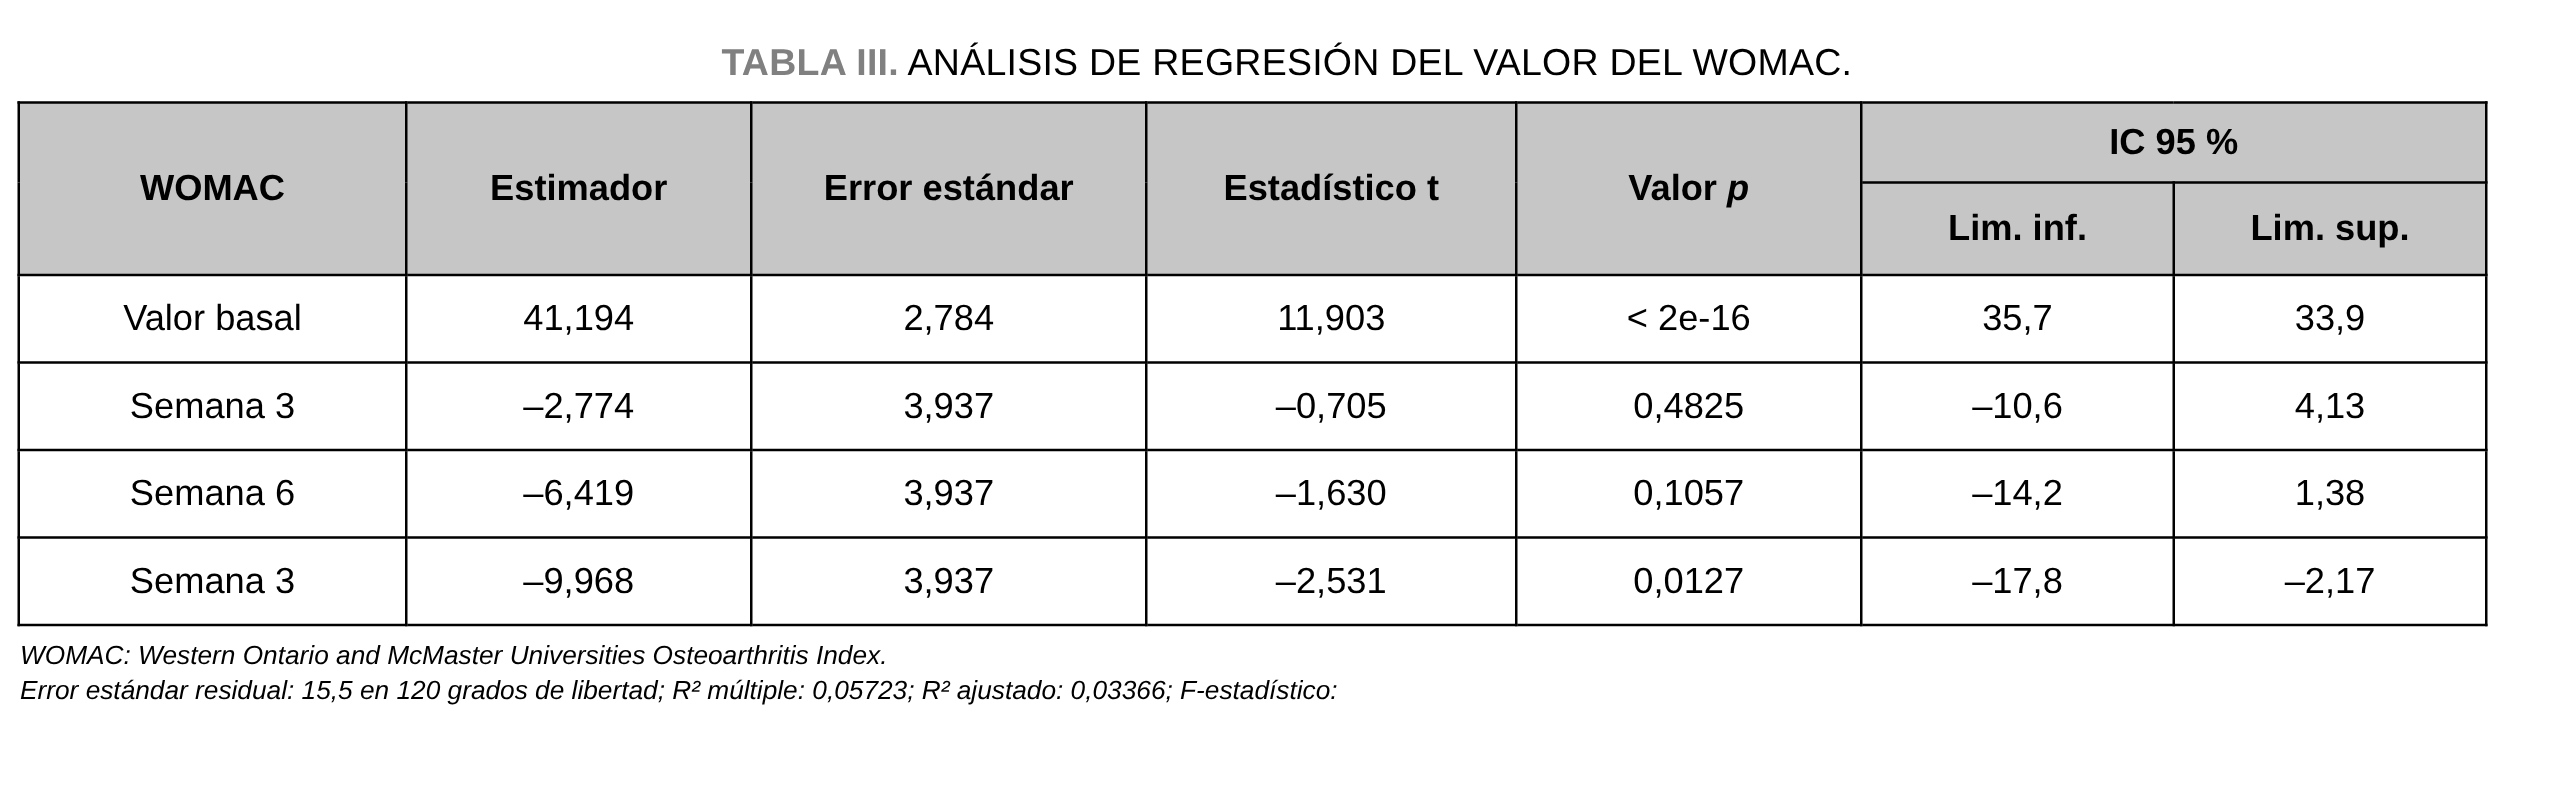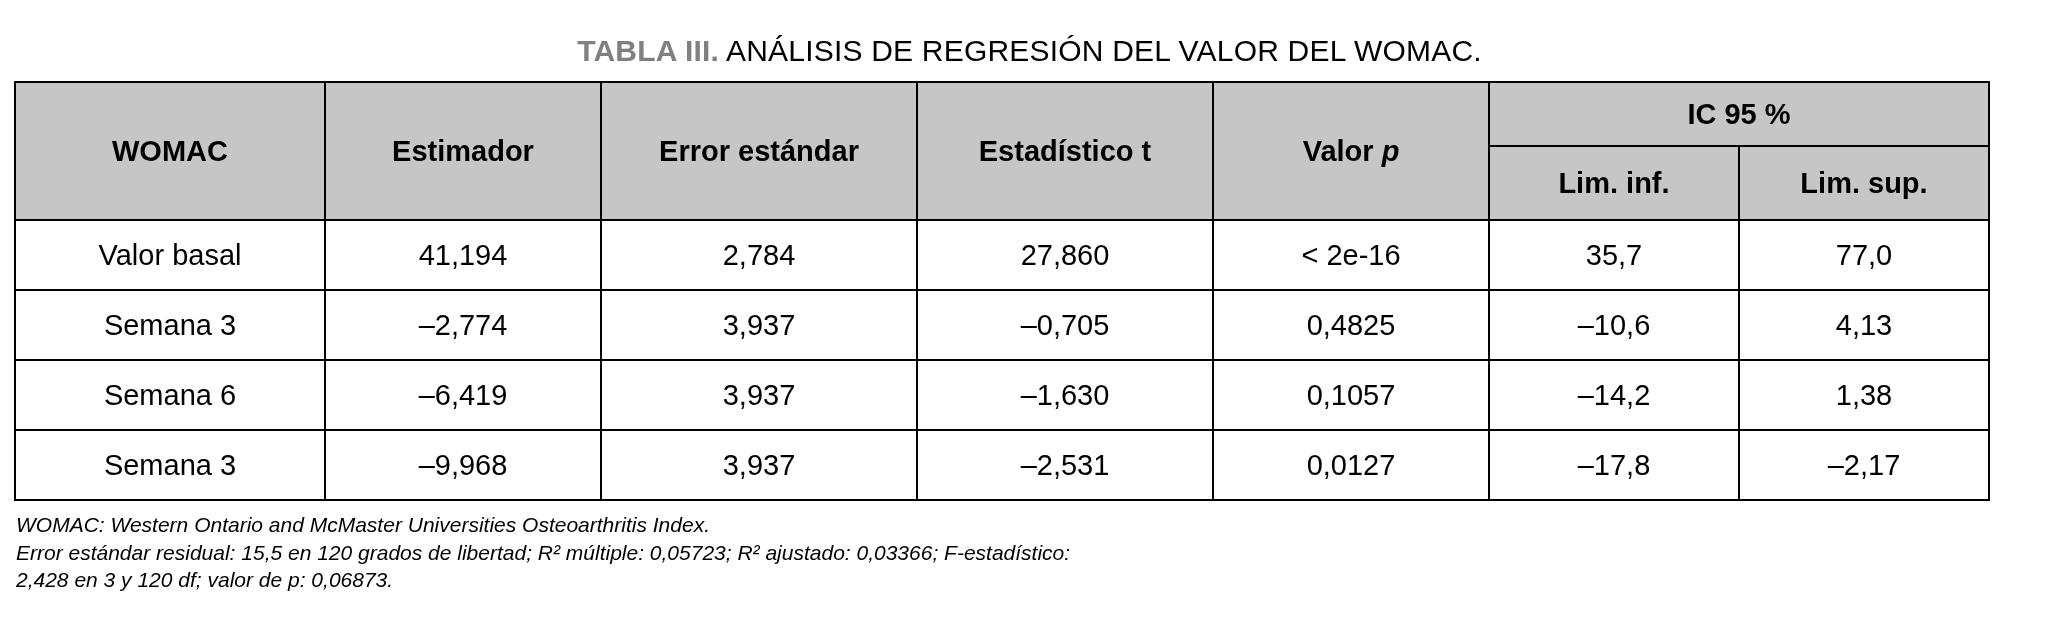--- a/index.html
+++ b/index.html
@@ -125,24 +125,24 @@
       <tr>
         <th class="ic-sub">Lim. inf.</th>
         <th class="ic-sub">Lim. sup.</th>
       </tr>
     </thead>
     <tbody>
       <tr>
         <td>Valor basal</td>
         <td>41,194</td>
         <td>2,784</td>
-        <td>27,860</td>
+        <td>11,903</td>
         <td>&lt; 2e-16</td>
         <td>35,7</td>
-        <td>77,0</td>
+        <td>33,9</td>
       </tr>
       <tr>
         <td>Semana 3</td>
         <td>–2,774</td>
         <td>3,937</td>
         <td>–0,705</td>
         <td>0,4825</td>
         <td>–10,6</td>
         <td>4,13</td>
       </tr>
@@ -163,16 +163,15 @@
         <td>0,0127</td>
         <td>–17,8</td>
         <td>–2,17</td>
       </tr>
     </tbody>
   </table>
 
   <div class="footnotes">
     <div>WOMAC: Western Ontario and McMaster Universities Osteoarthritis Index.</div>
     <div>Error estándar residual: 15,5 en 120 grados de libertad; R² múltiple: 0,05723; R² ajustado: 0,03366; F-estadístico:</div>
-    <div>2,428 en 3 y 120 df; valor de p: 0,06873.</div>
   </div>
 
 </div>
 
 </body></html>

